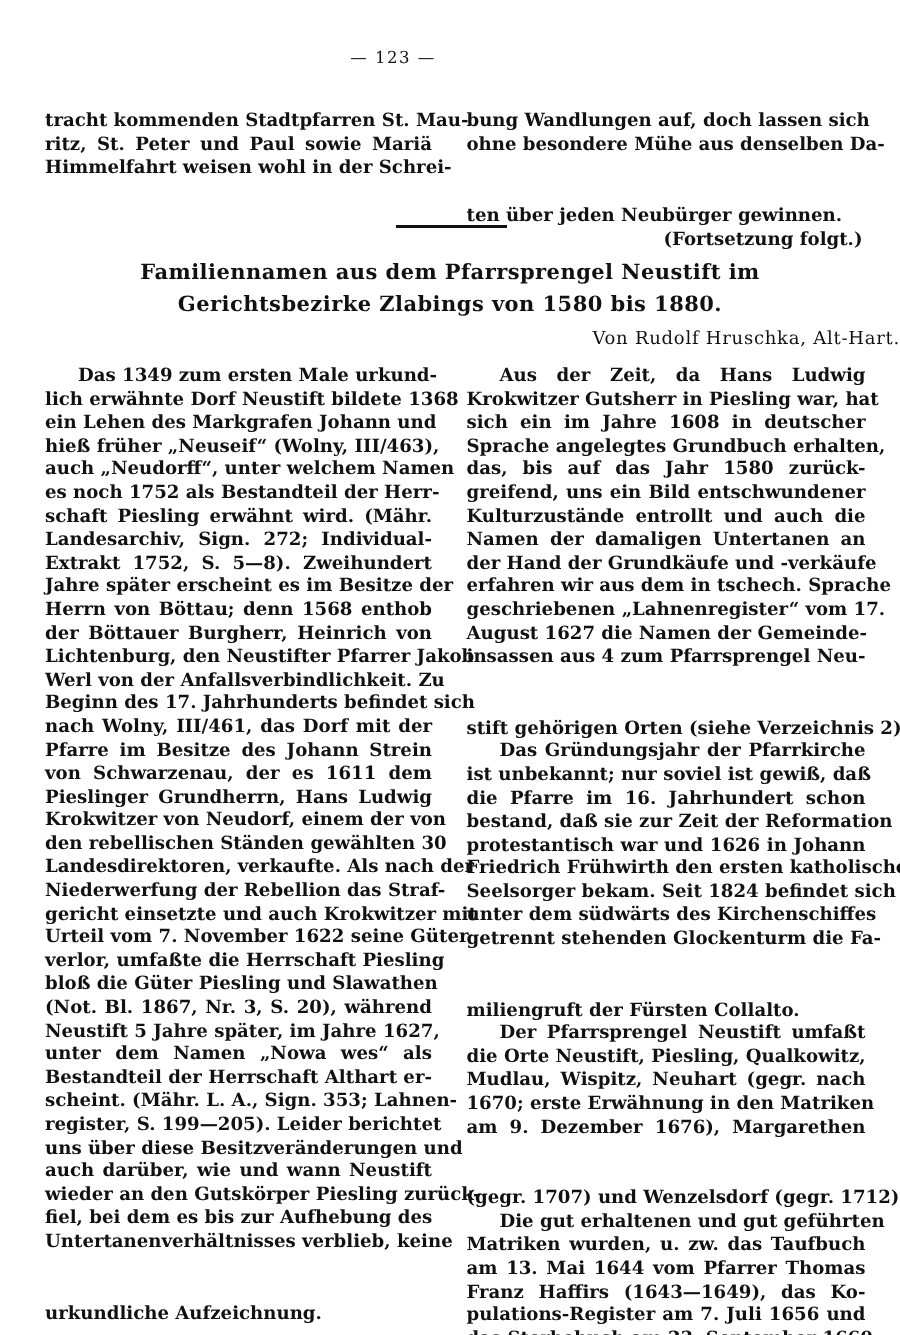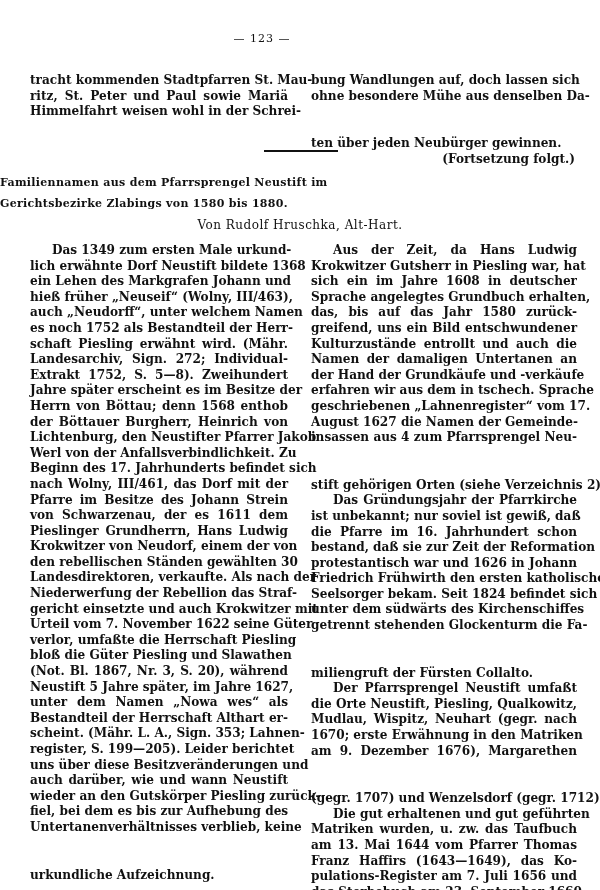--- a/index.html
+++ b/index.html
@@ -17,26 +17,26 @@
   }
   .col .line { display: block; text-align: justify; text-align-last: justify; white-space: nowrap; }
   .col .line.last { text-align-last: left; margin-top: 32px; }
   .top-left { left: 30px; top: 73px; width: 258px; }
   .top-right { left: 311px; top: 73px; width: 268px; }
   .continued { display: block; text-align: right; padding-right: 4px; }
   .divider {
     position: absolute; left: 264px; top: 150px; width: 74px; height: 2px; background: #111;
   }
   .title {
-    position: absolute; left: 0; width: 600px; top: 172px; text-align: left;
-    font-family: "DejaVu Serif", serif; font-weight: 900; font-size: 11px;
+    position: absolute; left: 0; width: 600px; top: 172px; text-align: center;
+    font-family: "DejaVu Serif", serif; font-weight: 900; font-size: 14px;
     line-height: 21px; letter-spacing: 0.3px;
   }
   .byline {
-    position: absolute; left: 0; width: 600px; top: 218px; text-align: center;
+    position: absolute; left: 0; width: 600px; top: 218px; text-align: right;
     font-size: 12px; letter-spacing: 0.5px;
   }
   .body-left { left: 30px; top: 243px; width: 258px; }
   .body-right { left: 311px; top: 243px; width: 266px; }
 </style>
 </head>
 <body>
 
 <div class="page-number">— 123 —</div>
 

